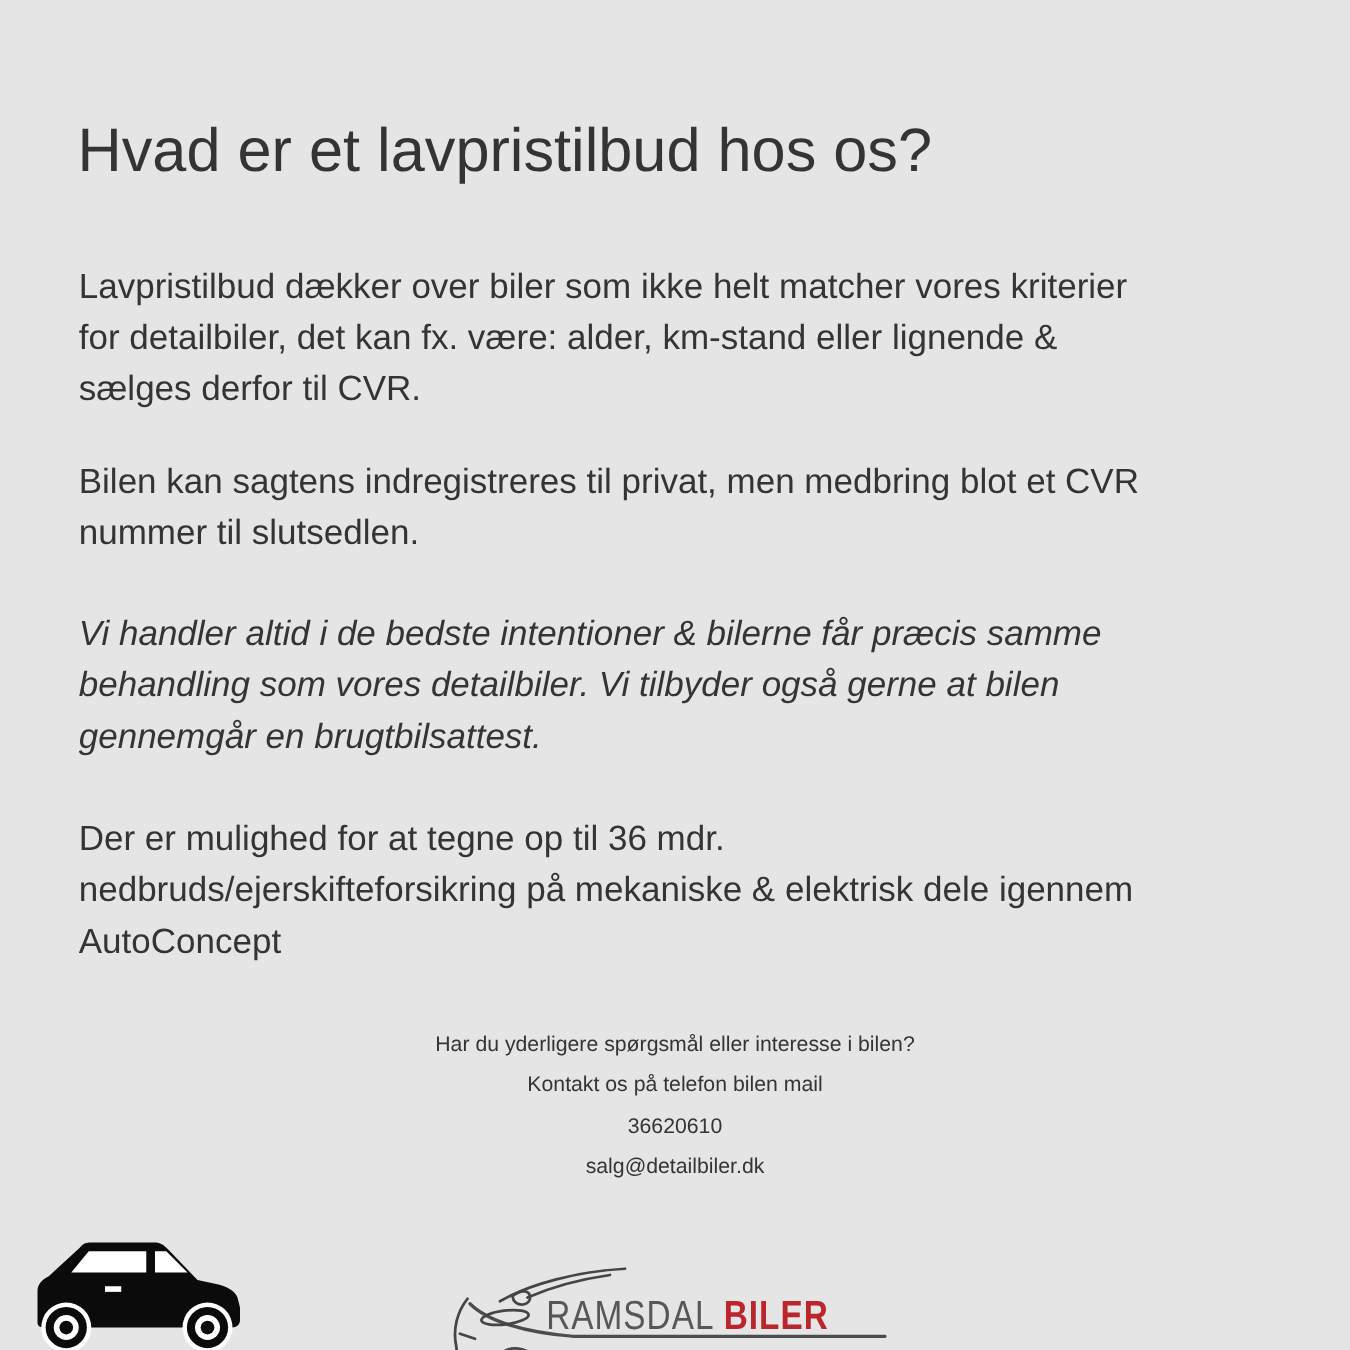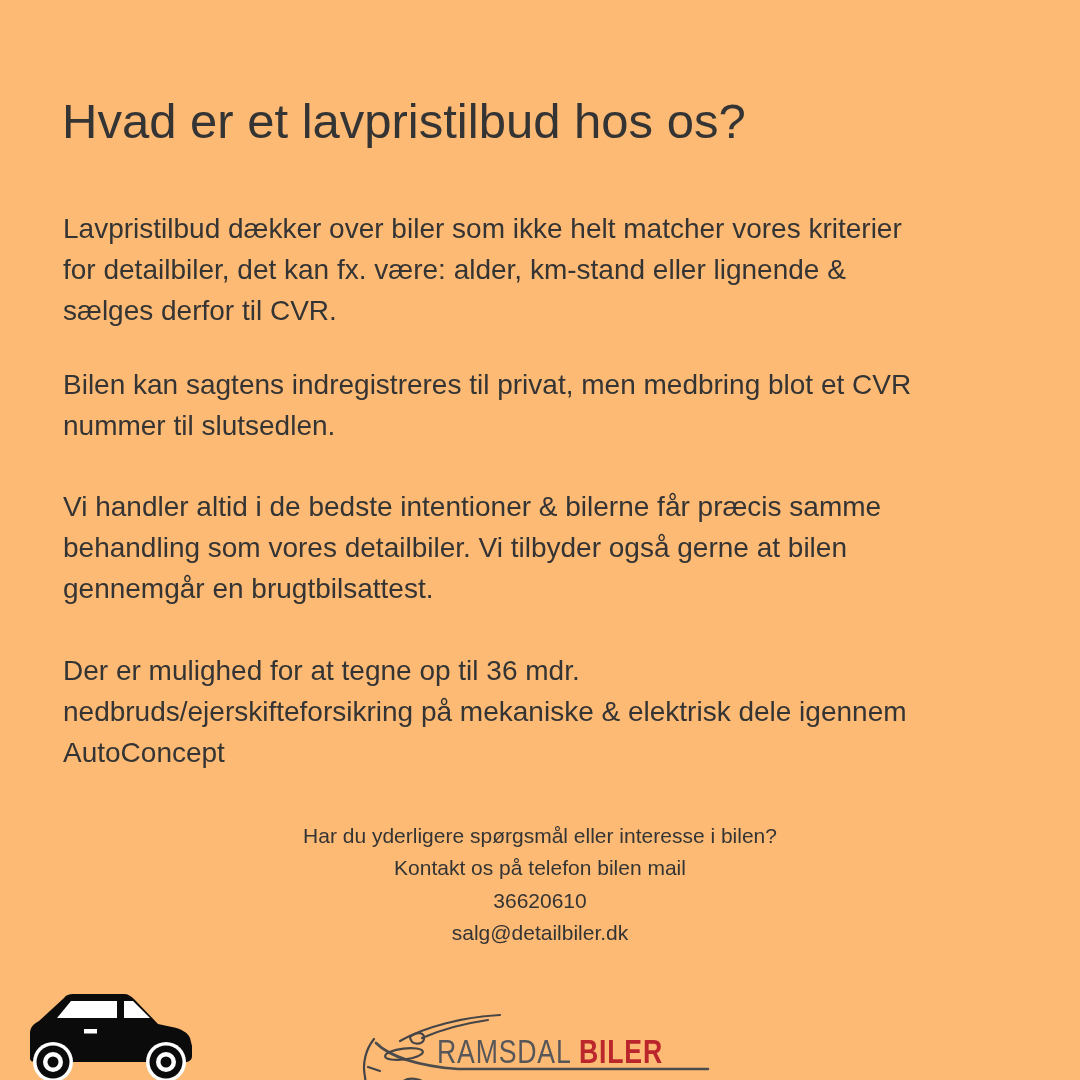--- a/index.html
+++ b/index.html
@@ -1,20 +1,20 @@
 <!DOCTYPE html>
 <html><head>
 <meta charset="utf-8">
 <style>
   html, body { margin: 0; padding: 0; background: #ffffff; }
   .page {
     position: relative;
     width: 1080px;
     height: 1080px;
-    background: #fdba74;
+    background: #e5e5e5;
     overflow: hidden;
     font-family: "Liberation Sans", "DejaVu Sans", sans-serif;
     color: #333333;
   }
   .title {
     position: absolute;
     left: 62px;
     top: 97px;
     margin: 0;
     font-size: 49px;
@@ -29,29 +29,29 @@
     left: 63px;
     width: 1010px;
     margin: 0;
     font-size: 28px;
     line-height: 41px;
     color: #343434;
     white-space: pre-line;
   }
   #p1 { top: 208px; }
   #p2 { top: 364px; }
-  #p3 { top: 486px; }
+  #p3 { top: 486px; font-style: italic; }
   #p4 { top: 650px; }
   .contact {
     position: absolute;
     left: 0;
     top: 820px;
     width: 1080px;
     text-align: center;
-    font-size: 21px;
+    font-size: 17px;
     line-height: 32.3px;
     color: #343434;
   }
   .car-icon {
     position: absolute;
     left: 12px;
     top: 984px;
     width: 190px;
     height: 96px;
   }

